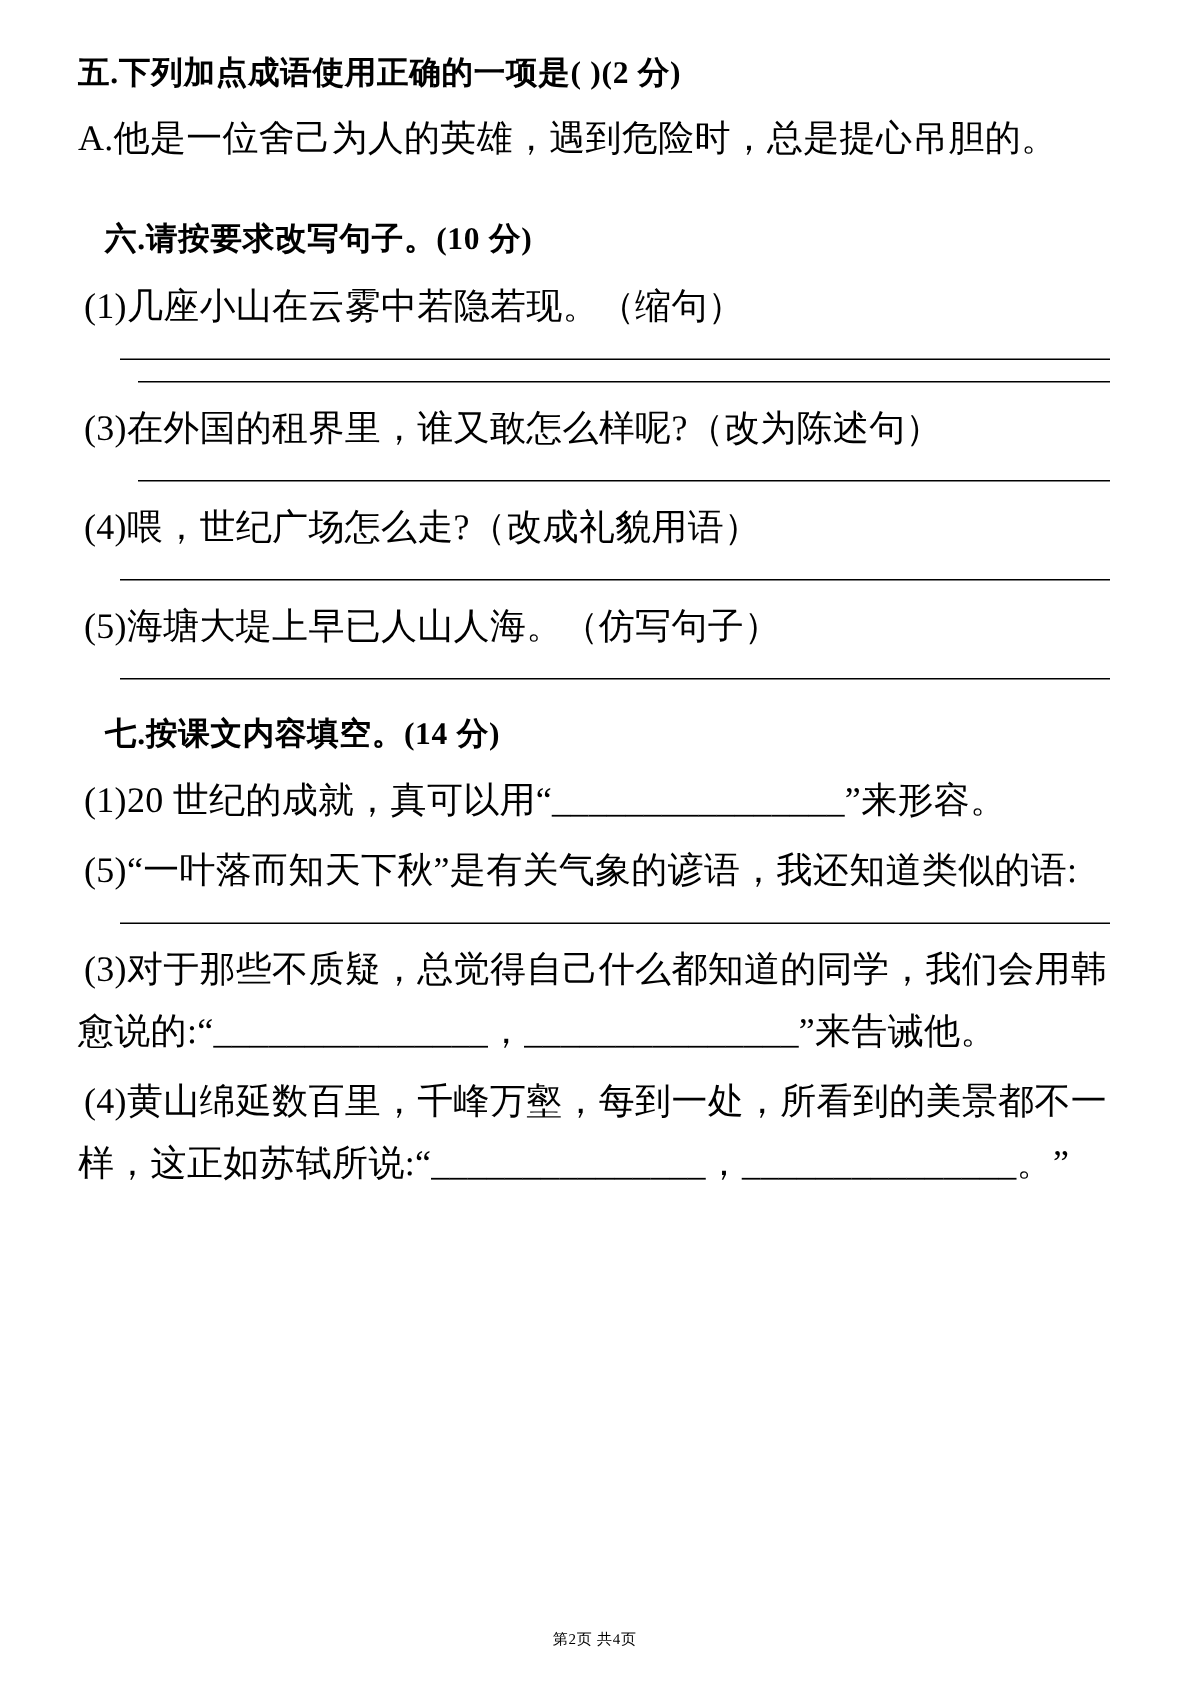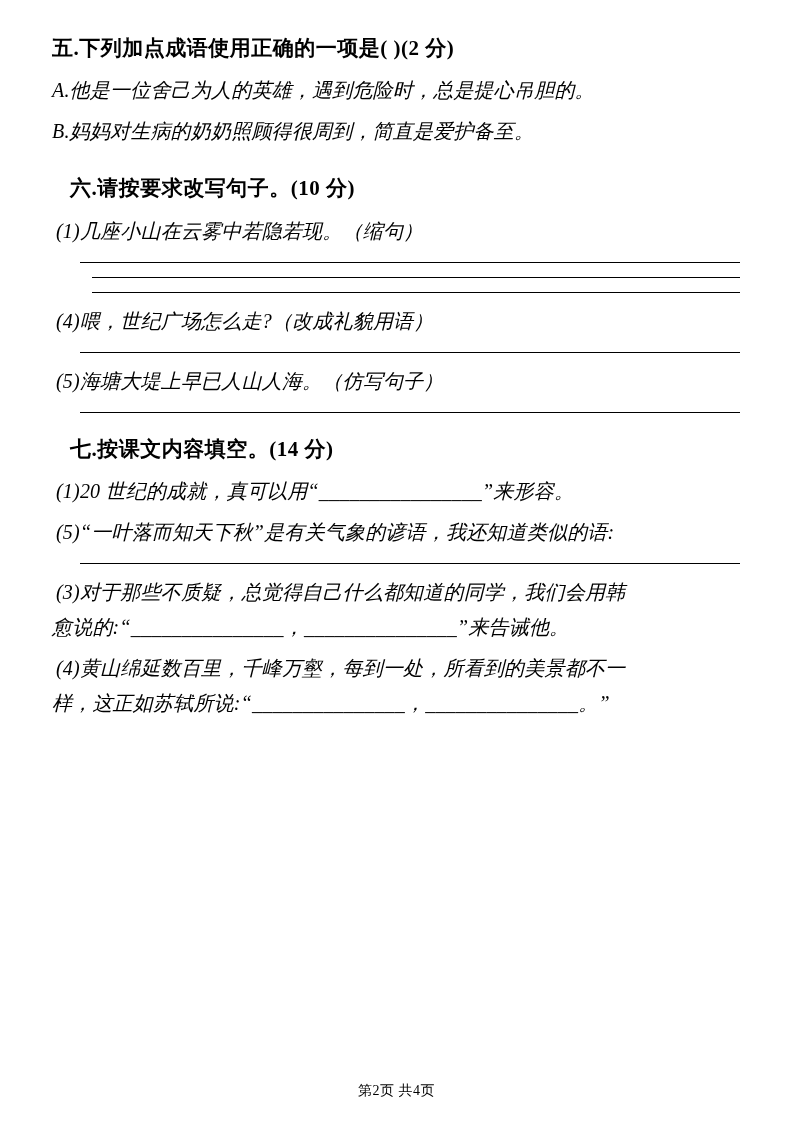--- a/index.html
+++ b/index.html
@@ -26,26 +26,25 @@
     font-weight: bold;
     font-size: 21px;
     line-height: 1.35;
     margin: 0 0 4px 0;
     letter-spacing: 0.5px;
   }
   .section-title.indent {
     text-indent: 18px;
   }
   .q-line {
-    font-size: 20px;
+    font-size: 24px;
     line-height: 1.5;
     margin: 0;
     padding: 3px 0 2px 0;
     letter-spacing: 0.2px;
-    font-style: italic;
   }
   .q-line.sub {
     text-indent: 4px;
   }
   .blank-rule {
     border: none;
     border-top: 1.6px solid #000;
     margin: 14px 0 10px 28px;
     width: 660px;
   }
@@ -55,49 +54,49 @@
   }
   .gap-s { height: 6px; }
   .gap-m { height: 12px; }
   .gap-l { height: 20px; }
   .footer {
     position: absolute;
     left: 0;
     right: 0;
     bottom: 22px;
     text-align: center;
-    font-size: 14px;
+    font-size: 10px;
     letter-spacing: 0.5px;
   }
 </style>
 </head>
 <body>
 
 <div class="page">
 
   <div>
     <p class="section-title">五.下列加点成语使用正确的一项是(          )(2 分)</p>
     <div class="gap-s"></div>
     <p class="q-line">A.他是一位舍己为人的英雄，遇到危险时，总是提心吊胆的。</p>
     <div class="gap-s"></div>
-    <p class="q-line">B.妈妈对生病的奶奶照顾得很周到，简直是爱护备至。</p>
     <div class="gap-s"></div>
   </div>
 
   <div class="gap-l"></div>
 
   <div>
     <p class="section-title indent">六.请按要求改写句子。(10 分)</p>
     <div class="gap-s"></div>
 
     <p class="q-line sub">(1)几座小山在云雾中若隐若现。（缩句）</p>
     <hr class="blank-rule">
 
     <hr class="blank-rule short">
 
+    <p class="q-line sub">(3)在外国的租界里，谁又敢怎么样呢?（改为陈述句）</p>
     <hr class="blank-rule short">
 
     <p class="q-line sub">(4)喂，世纪广场怎么走?（改成礼貌用语）</p>
     <hr class="blank-rule">
 
     <p class="q-line sub">(5)海塘大堤上早已人山人海。（仿写句子）</p>
     <hr class="blank-rule">
   </div>
 
   <div class="gap-m"></div>

